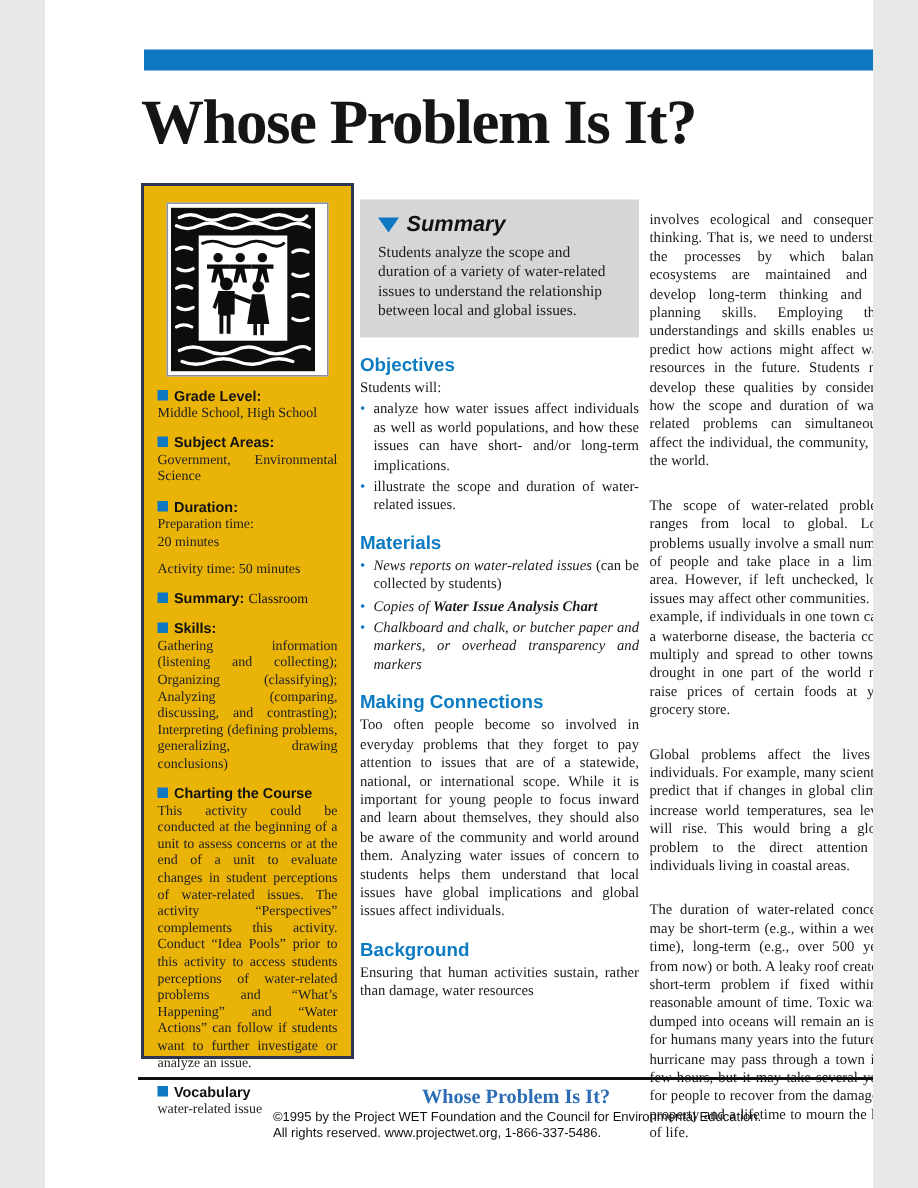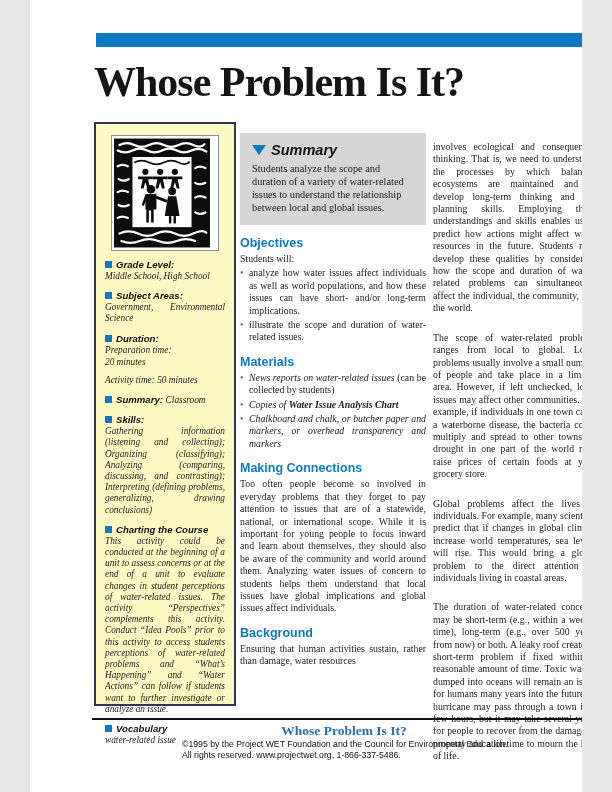--- a/index.html
+++ b/index.html
@@ -10,23 +10,22 @@
   }
   .topbar { position:absolute; left:66px; top:33px; width:522px; height:14px; background:#0e79c2; }
   .doc-title {
     position:absolute; left:64px; top:58px; width:520px;
     font-family:"Liberation Serif","DejaVu Serif",serif;
     font-size:42px; font-weight:bold; letter-spacing:-1px; color:#151515; white-space:nowrap;
   }
   
   .sidebar {
     position:absolute; left:64px; top:122px; width:142px; height:584px;
-    background:#fef9c3; border:2px solid #2c3752; box-sizing:border-box;
+    background:#eab308; border:2px solid #2c3752; box-sizing:border-box;
     padding:9px 9px 6px 9px;
-    font-style:italic;
   }
   .illus-frame { width:102px; margin:2px auto 8px auto; background:#fff; border:1px solid #8a8fa0; padding:2px; }
   .illus-frame svg { display:block; }
   .side-sec { margin-top:8px; }
   .side-sec:first-of-type { margin-top:0; }
   .side-label {
     font-family:"Liberation Sans","DejaVu Sans",sans-serif;
     font-weight:bold; font-size:9.6px; color:#111; line-height:11px;
   }
   .sq { display:inline-block; width:7px; height:7px; background:#0e79c2; margin-right:4px; vertical-align:baseline; }

